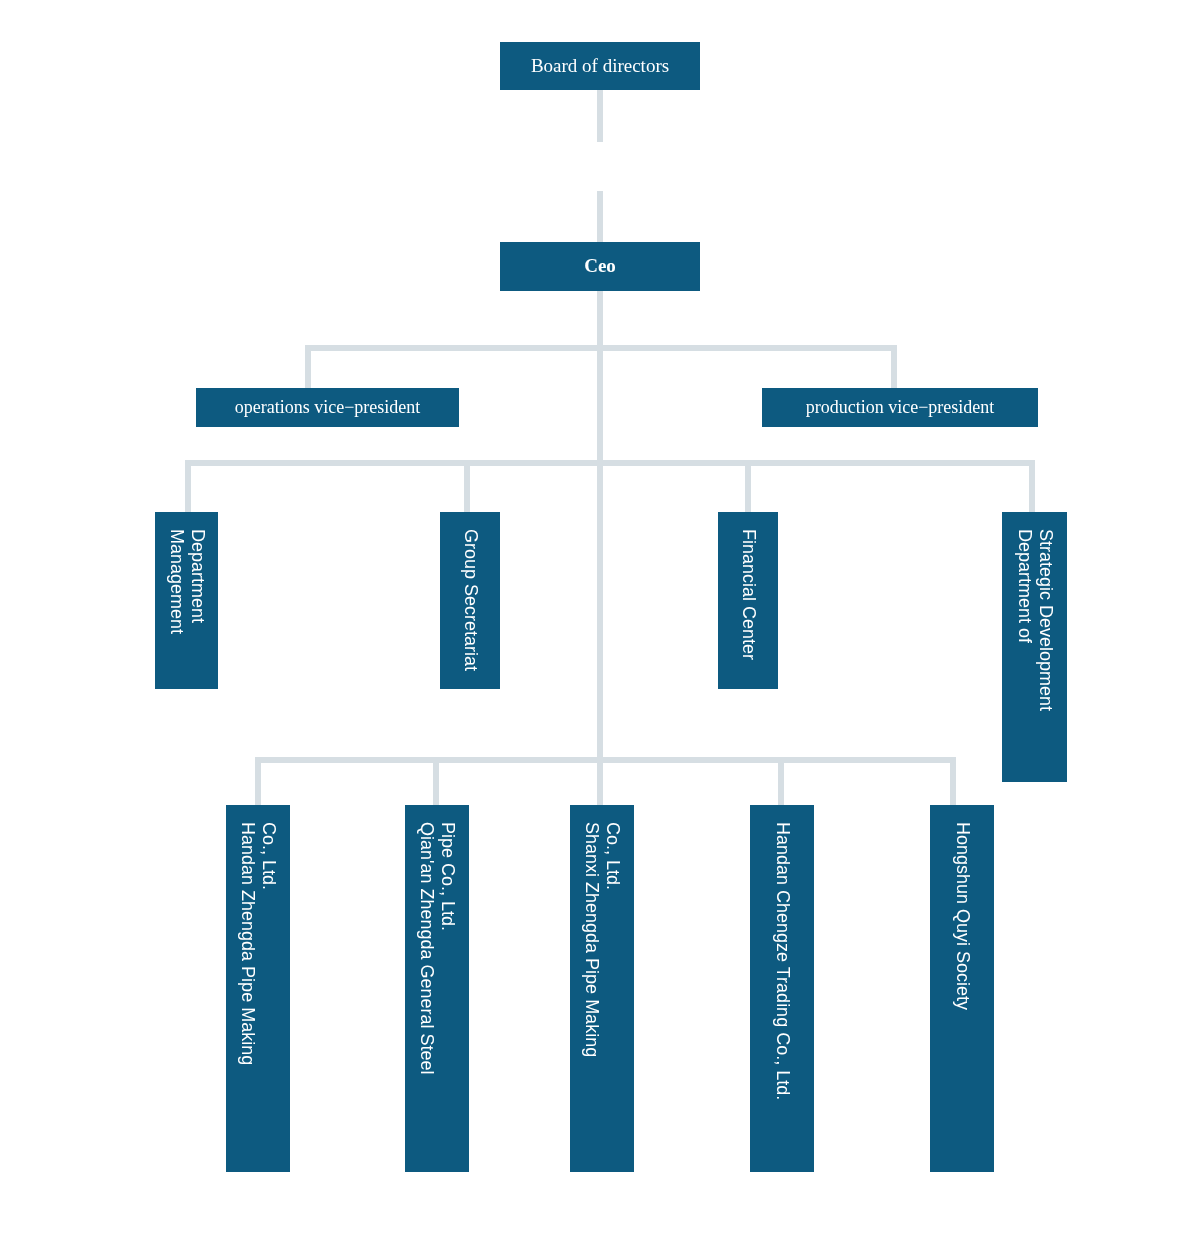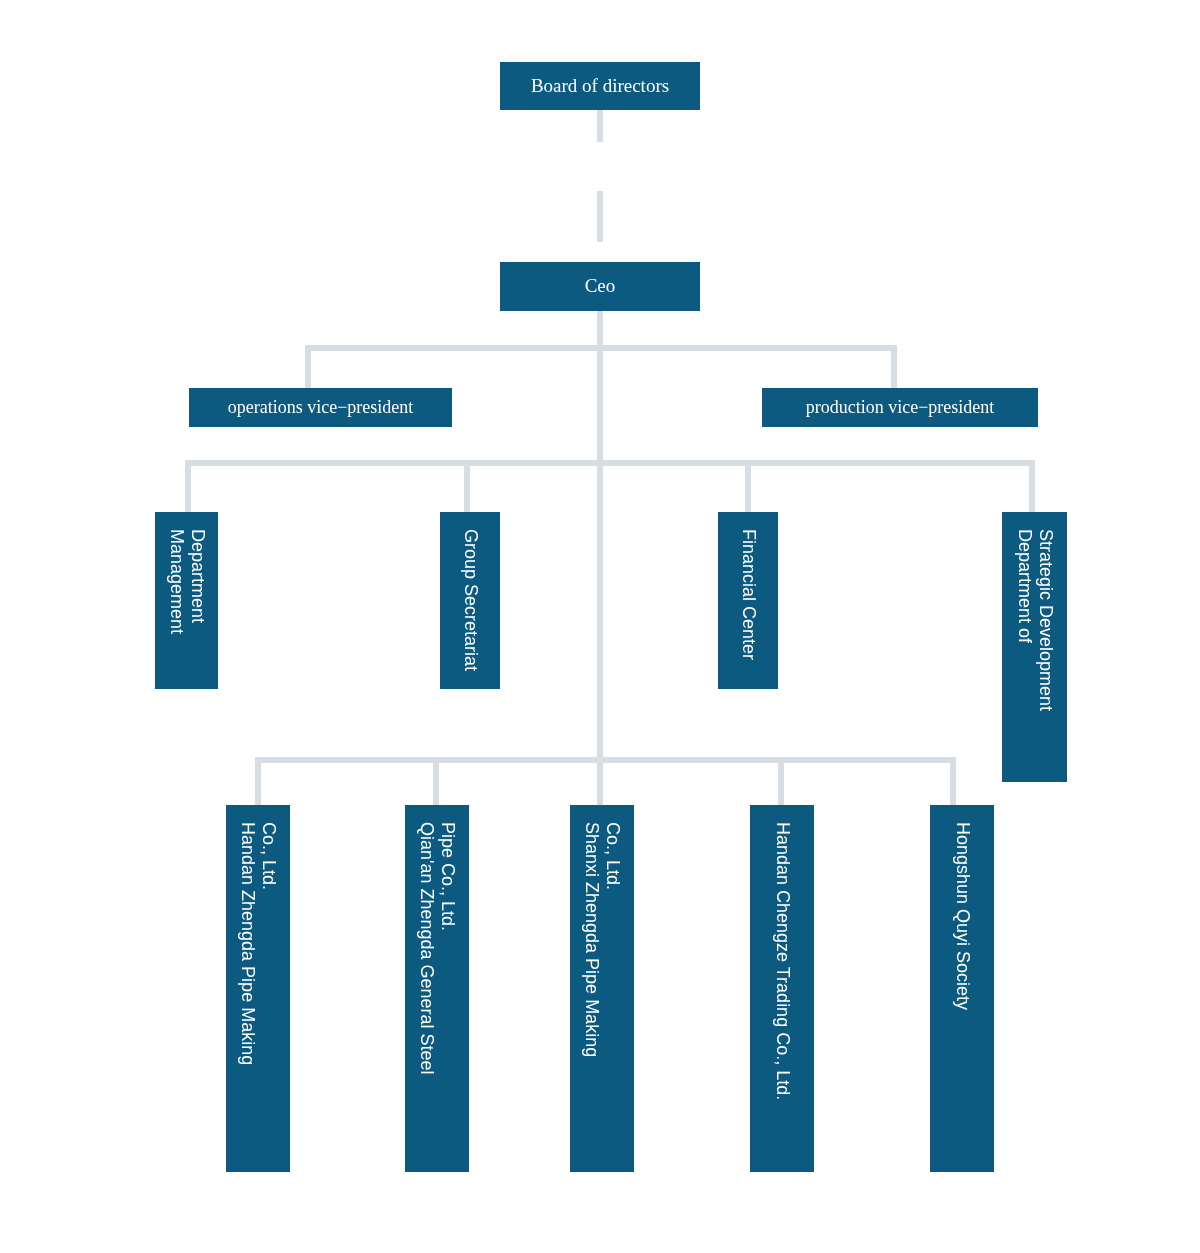--- a/index.html
+++ b/index.html
@@ -35,21 +35,21 @@
     align-items: center;
     justify-content: center;
     text-align: center;
   }
 
   
   .node.horiz {
     font-family: "Liberation Serif", serif;
     line-height: 1.2;
   }
-  .node.lvl-top   { font-size: 19px; margin-top: 20px; }
+  .node.lvl-top   { font-size: 19px; }
   .node.lvl-vp    { font-size: 18px; }
 
   
   .node.vert {
     font-family: "Liberation Sans", sans-serif;
     font-size: 18px;
     line-height: 1.18;
     padding: 8px 0;
   }
   .node.vert .vtext {
@@ -93,25 +93,25 @@
   <div class="conn" style="left:433px; top:757px; width:6px; height:48px;"></div>
   <div class="conn" style="left:597px; top:757px; width:6px; height:48px;"></div>
   <div class="conn" style="left:778px; top:757px; width:6px; height:48px;"></div>
   <div class="conn" style="left:950px; top:757px; width:6px; height:48px;"></div>
 
   <div class="node horiz lvl-top" style="left:500px; top:42px; width:200px; height:48px;">
     <span>Board of directors</span>
   </div>
 
 
-  <div class="node horiz lvl-top" style="left:500px; top:242px; width:200px; height:49px;">
+  <div class="node horiz lvl-top" style="left:500px; top:242px; width:200px; height:49px;font-weight:bold;">
     <span>Ceo</span>
   </div>
 
-  <div class="node horiz lvl-vp" style="left:189px; top:388px; width:263px; height:39px;">
+  <div class="node horiz lvl-vp" style="left:196px; top:388px; width:263px; height:39px;">
     <span>operations vice−president</span>
   </div>
 
   <div class="node horiz lvl-vp" style="left:762px; top:388px; width:276px; height:39px;">
     <span>production vice−president</span>
   </div>
 
   <div class="node vert" style="left: 155px; top: 512px; width: 63px; height: 177px; position: absolute;">
     <span class="vwrap" style="position: relative; display: block;">
       <span class="vtext" style="position: absolute; left: 0px; top: 0px; transform: translate(-31.5px, 51px) rotate(90deg); transform-origin: 52.5px 10.5px;">Management</span>

